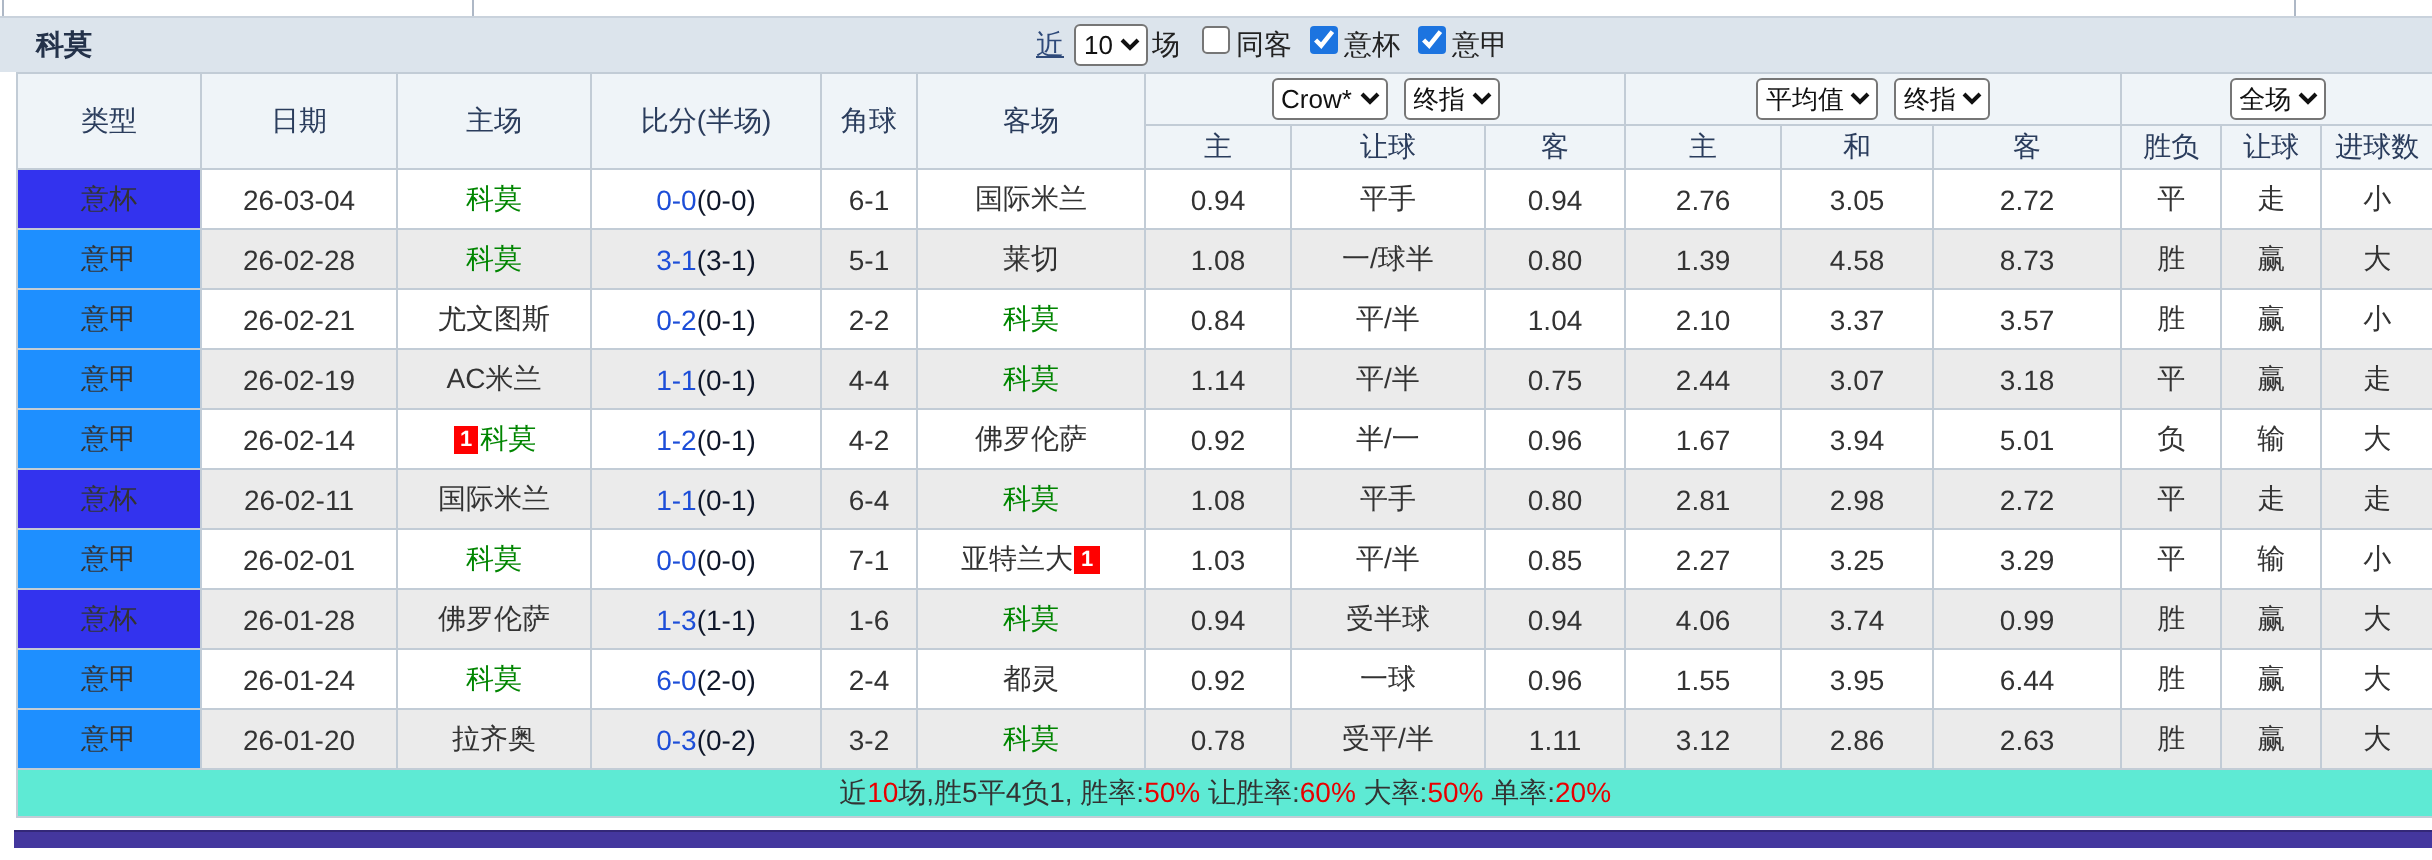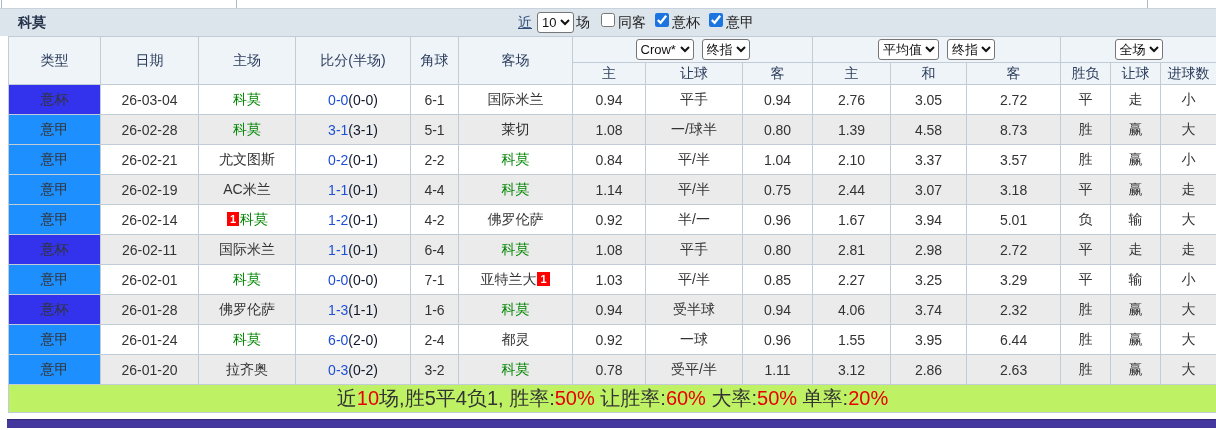--- a/index.html
+++ b/index.html
@@ -47,21 +47,21 @@
   .como{color:#008500;}
   .card-badge{
     display:inline-block;background:#ff0000;color:#fff;font-size:11px;font-weight:bold;
     line-height:14px;padding:0 3px;margin:0 1px;vertical-align:1px;
   }
   .score-ft{color:#1d4ed8;}
   .score-ht{color:#0f172a;text-align:center;}
   .res-red{color:#e80000;}
   .res-green{color:#008500;}
   .res-blue{color:#2222dd;}
-  .grid tfoot td{height:24px;background:#bef264;font-size:20px;color:#333;}
+  .grid tfoot td{height:24px;background:#5eead4;font-size:14px;color:#333;}
   .sum-red{color:#e80000;}
   .gap-strip{height:6px;background:#fff;}
   .bottom-bar{height:9px;background:#44379e;border-top:1px solid #332878;margin-left:7px;box-sizing:border-box;}
 </style>
 </head>
 <body>
 
 <div class="top-strip">
   <span class="tick" style="left:1px"></span>
   <span class="tick" style="left:236px"></span>
@@ -261,21 +261,21 @@
         <td>26-01-28</td>
         <td><span>佛罗伦萨</span></td>
         <td><span class="score-ft">1-3</span><span class="score-ht">(1-1)</span></td>
         <td>1-6</td>
         <td><span class="como">科莫</span></td>
         <td class="crown num">0.94</td>
         <td class="crown">受半球</td>
         <td class="crown num">0.94</td>
         <td class="euro num">4.06</td>
         <td class="euro num">3.74</td>
-        <td class="euro num">2.32</td>
+        <td class="euro num">0.99</td>
         <td class="res-red">胜</td>
         <td class="res-red">赢</td>
         <td class="res-red">大</td>
       </tr>
       <tr class="even">
         <td class="league-cell" style="background: rgb(30, 143, 255);">意甲</td>
         <td>26-01-24</td>
         <td><span class="como">科莫</span></td>
         <td><span class="score-ft">6-0</span><span class="score-ht">(2-0)</span></td>
         <td>2-4</td>

